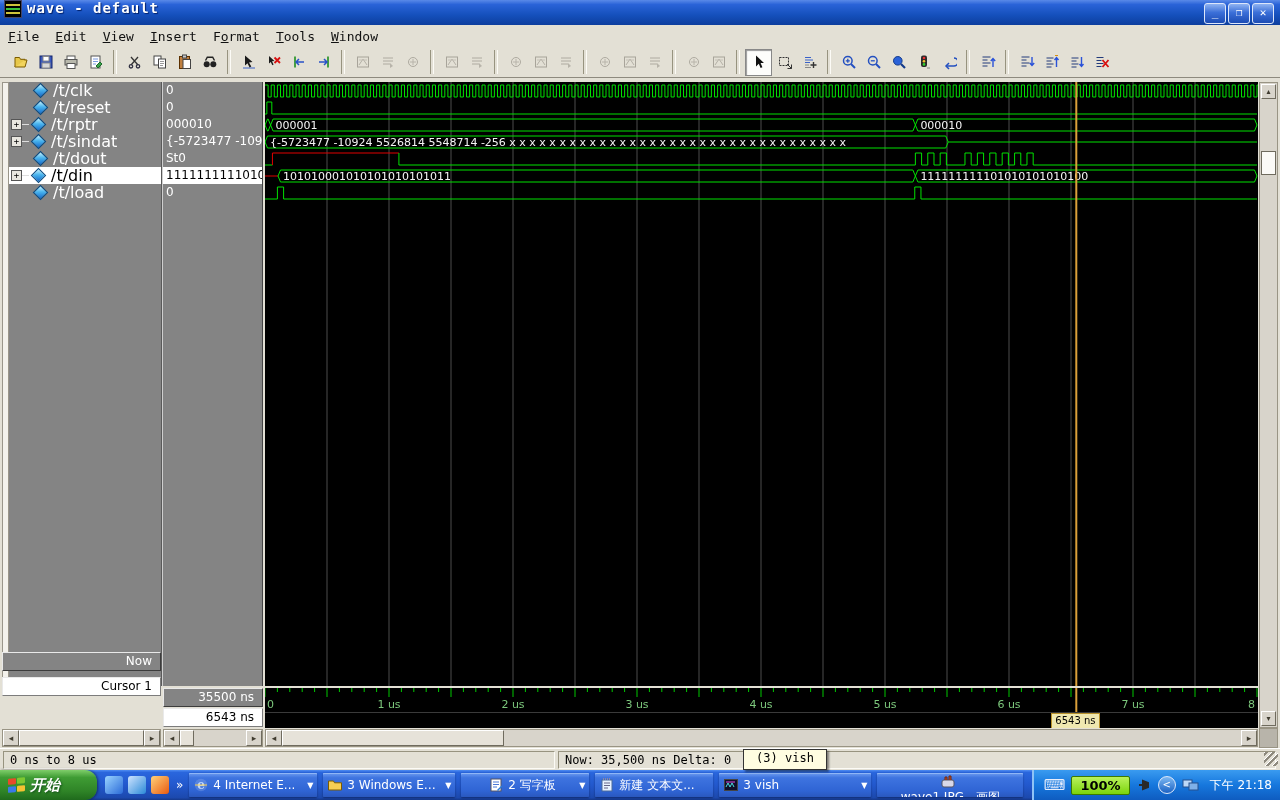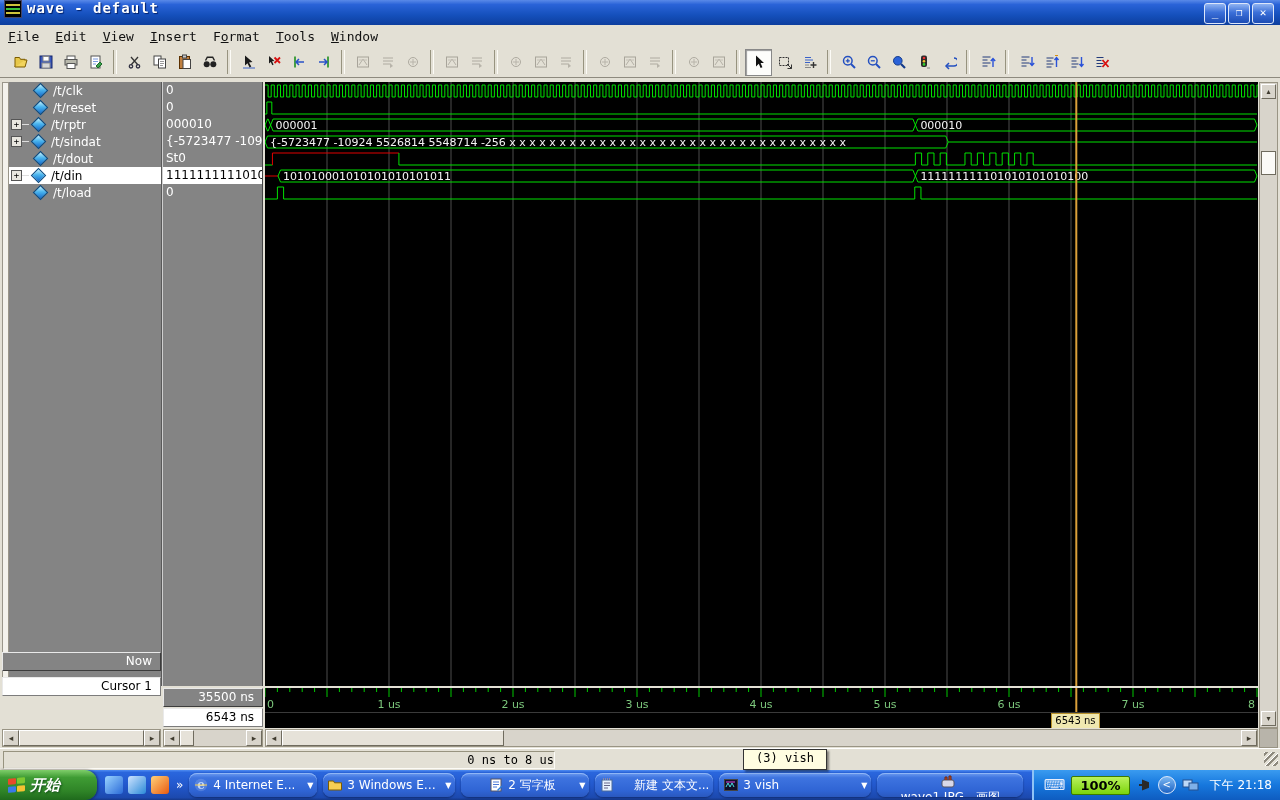--- a/index.html
+++ b/index.html
@@ -38,21 +38,21 @@
   .names-panel{position:absolute;left:9px;top:82px;width:152px;height:604px;background:#848484;overflow:hidden;border-right:1px solid #5a5a5a;}
   .values-panel{position:absolute;left:162px;top:82px;width:101px;height:604px;background:#848484;overflow:hidden;border-left:1px solid #cfcfcf;border-right:1px solid #444;box-sizing:border-box;}
   .sig-row{position:relative;height:17px;display:flex;align-items:center;color:#fff;white-space:nowrap;}
   .sig-row.selected{background:#fff;color:#000;}
   .expander{width:11px;height:11px;background:#e8e6df;border:1px solid #555;box-sizing:border-box;
     font-family:"DejaVu Sans Mono",monospace;font-size:9px;line-height:8px;text-align:center;color:#000;flex:none;margin-left:2px;}
   .exp-space{width:13px;flex:none;margin-left:2px;}
   .exp-line{width:7px;height:1px;background:#ddd;flex:none;}
   .diamond{width:9px;height:9px;transform:rotate(45deg);background:linear-gradient(135deg,#c8f4ff 0%,#49b4ee 45%,#1266c8 100%);
     border:1px solid #0a4a80;flex:none;margin:0 7px 0 4px;}
-  .sig-name{font-size:12px;}
+  .sig-name{font-size:16px;}
   .val-cell{height:17px;line-height:17px;color:#fff;padding-left:3px;white-space:nowrap;overflow:hidden;font-size:12px;}
   .val-cell.selected{background:#fff;color:#000;}
   
   .wave-panel{position:absolute;left:265px;top:82px;width:993px;height:604px;background:#000;overflow:hidden;}
   .ruler{position:absolute;left:265px;top:688px;width:993px;height:24px;background:#000;overflow:hidden;}
   .cursor-strip{position:absolute;left:265px;top:712px;width:993px;height:16px;background:#000;border-top:1px solid #3a3a3a;overflow:visible;}
   .cursor-label{position:absolute;top:0px;height:14px;background:#efe8b0;border:1px solid #b8912a;
     color:#000;font-size:10px;line-height:13px;padding:0 3px;font-family:"DejaVu Sans",sans-serif;}
   
   .foot-cell{position:absolute;height:19px;box-sizing:border-box;font-size:12px;line-height:17px;
@@ -67,38 +67,38 @@
   .sb-thumb{height:16px;background:#e6e2d9;border:1px solid #fff;border-right-color:#6f6b5e;border-bottom-color:#6f6b5e;box-sizing:border-box;}
   .sb-track{flex:1;}
   .vscroll{position:absolute;left:1259px;top:82px;width:19px;height:646px;background:#d8d4cb;border:1px solid #999484;box-sizing:border-box;}
   .vs-arrow{position:absolute;left:1px;width:15px;height:15px;background:#d8d4cb;border:1px solid #fff;
     border-right-color:#6f6b5e;border-bottom-color:#6f6b5e;box-sizing:border-box;font-size:8px;text-align:center;line-height:13px;color:#403c30;}
   .vs-thumb{position:absolute;left:1px;width:15px;background:#fbfaf7;border:1px solid #6f6b5e;box-sizing:border-box;}
   .corner{position:absolute;left:1259px;top:728px;width:19px;height:20px;background:#b8b4aa;border:1px solid #999484;box-sizing:border-box;}
   
   .statusbar{position:absolute;left:0;top:748px;width:1280px;height:22px;background:#E3E0D5;border-top:1px solid #fff;}
   .status-cell{position:absolute;top:2px;height:18px;border:1px solid;border-color:#97937f #fcfbf6 #fcfbf6 #97937f;
-    font-family:"DejaVu Sans Mono",monospace;font-size:12px;line-height:16px;color:#000;padding-left:6px;box-sizing:border-box;white-space:nowrap;text-align:right;}
+    font-family:"DejaVu Sans Mono",monospace;font-size:12px;line-height:16px;color:#000;padding-left:6px;box-sizing:border-box;white-space:nowrap;}
   .status-popup{position:absolute;left:743px;top:749px;width:82px;height:19px;background:#fffde1;border:1px solid #333;
     box-shadow:2px 2px 2px rgba(0,0,0,.45);font-family:"DejaVu Sans Mono",monospace;font-size:12px;line-height:17px;text-align:center;z-index:5;}
   .resize-grip{position:absolute;right:2px;top:752px;width:14px;height:14px;
     background:repeating-linear-gradient(135deg,#fff 0 1px,#8e8a7e 1px 3px,transparent 3px 5px);}
   
   .taskbar{position:absolute;left:0;top:770px;width:1280px;height:30px;
     background:linear-gradient(180deg,#4f8df2 0%,#2a66dd 8%,#2258cd 50%,#1c49ae 92%,#15388a 100%);display:flex;align-items:center;}
   .start-btn{width:97px;height:30px;border-radius:0 12px 12px 0;flex:none;
     background:linear-gradient(180deg,#7fce6a 0%,#3f9c34 25%,#2f8427 70%,#1f6a1c 100%);
     box-shadow:1px 0 3px rgba(0,0,0,.5);display:flex;align-items:center;color:#fff;
     font-weight:bold;font-style:italic;font-size:15px;text-shadow:1px 1px 2px #14501a;}
   .winlogo{width:17px;height:15px;margin:0 5px 0 8px;display:grid;grid-template-columns:8px 8px;grid-gap:1px;transform:skewY(-6deg);}
   .winlogo i{height:6px;border-radius:1px;}
   .ql{display:flex;align-items:center;margin-left:8px;gap:5px;}
   .ql-icon{width:18px;height:18px;border-radius:3px;}
   .ql-more{color:#fff;font-size:12px;margin-left:2px;}
-  .taskbtn{height:24px;margin-left:6px;border-radius:8px;flex:none;display:flex;align-items:center;
+  .taskbtn{height:24px;margin-left:6px;border-radius:1px;flex:none;display:flex;align-items:center;
     background:linear-gradient(180deg,#6d9cf0 0%,#3e74e0 20%,#2f64d4 75%,#2a58be 100%);
     box-shadow:inset 0 1px 0 #8fb6f6,0 1px 2px rgba(0,0,20,.4);
     color:#fff;font-size:12px;padding:0 4px;white-space:nowrap;overflow:hidden;box-sizing:border-box;}
   .taskbtn .ticon{width:16px;height:16px;margin-right:4px;flex:none;}
   .taskbtn .tlabel{overflow:hidden;text-overflow:ellipsis;flex:1;}
   .taskbtn .tdrop{margin-left:4px;font-size:8px;flex:none;}
   .tray{position:absolute;right:0;top:0;height:30px;display:flex;align-items:center;padding:0 8px 0 10px;
     background:linear-gradient(180deg,#3a9bf0 0%,#1677dd 50%,#0f5cc0 100%);border-left:2px solid #8fc3f5;gap:6px;}
   .battery{background:linear-gradient(180deg,#b9f25c,#7bd40c);border:1px solid #3c7a00;border-radius:2px;
     color:#000;font-weight:bold;font-size:13px;padding:1px 8px;}
@@ -761,20 +761,21 @@
   </div>
   <div class="vscroll">
     <span class="vs-arrow" style="top:1px;">▴</span>
     <span class="vs-thumb" style="top:68px;height:24px;"></span>
     <span class="vs-arrow" style="bottom:1px;">▾</span>
   </div>
   <div class="corner"></div>
 
   <div class="statusbar">
     <span class="status-cell" style="left:3px;width:552px;">0 ns to 8 us</span>
+    <span class="status-cell" style="left:558px;width:718px;">Now: 35,500 ns   Delta: 0</span>
   </div>
   <div class="status-popup">(3) vish</div>
   <div class="resize-grip"></div>
 
   <div class="taskbar">
     <div class="start-btn">
       <span class="winlogo">
         <i style="background:#e84a2a"></i>
           <i style="background:#7ec832"></i>
           <i style="background:#3a7ae8"></i>
@@ -807,21 +808,21 @@
         </span>
         <span class="taskbtn" style="width: 128px; padding-left: 27px;">
           <span class="ticon"><svg width="16" height="16" viewBox="0 0 16 16">
               <rect x="3" y="2" width="10" height="12" fill="#fff" stroke="#556"></rect>
               <path d="M5 5 h6 M5 7.5 h6 M5 10 h4" stroke="#4a78d8"></path>
               <path d="M9 13 l4.5 -4.5 1 1 L10 14 Z" fill="#2a7ad8"></path>
             </svg></span>
           <span class="tlabel">2 写字板</span>
           <span class="tdrop">▼</span>
         </span>
-        <span class="taskbtn" style="width: 118px; text-align: right;">
+        <span class="taskbtn" style="width: 118px;">
           <span class="ticon"><svg width="16" height="16" viewBox="0 0 16 16">
               <rect x="3" y="3" width="10" height="11" fill="#e8f2ff" stroke="#4a6a9a"></rect>
               <path d="M4 2 h8" stroke="#88a" stroke-width="2" stroke-dasharray="1 1"></path>
               <path d="M5 6 h6 M5 8.5 h6 M5 11 h4" stroke="#668"></path>
             </svg></span>
           <span class="tlabel">新建 文本文...</span>
         </span>
         <span class="taskbtn" style="width: 152px;">
           <span class="ticon"><svg width="16" height="16" viewBox="0 0 16 16">
               <rect x="1.5" y="2.5" width="13" height="11" fill="#10102a" stroke="#444"></rect>

